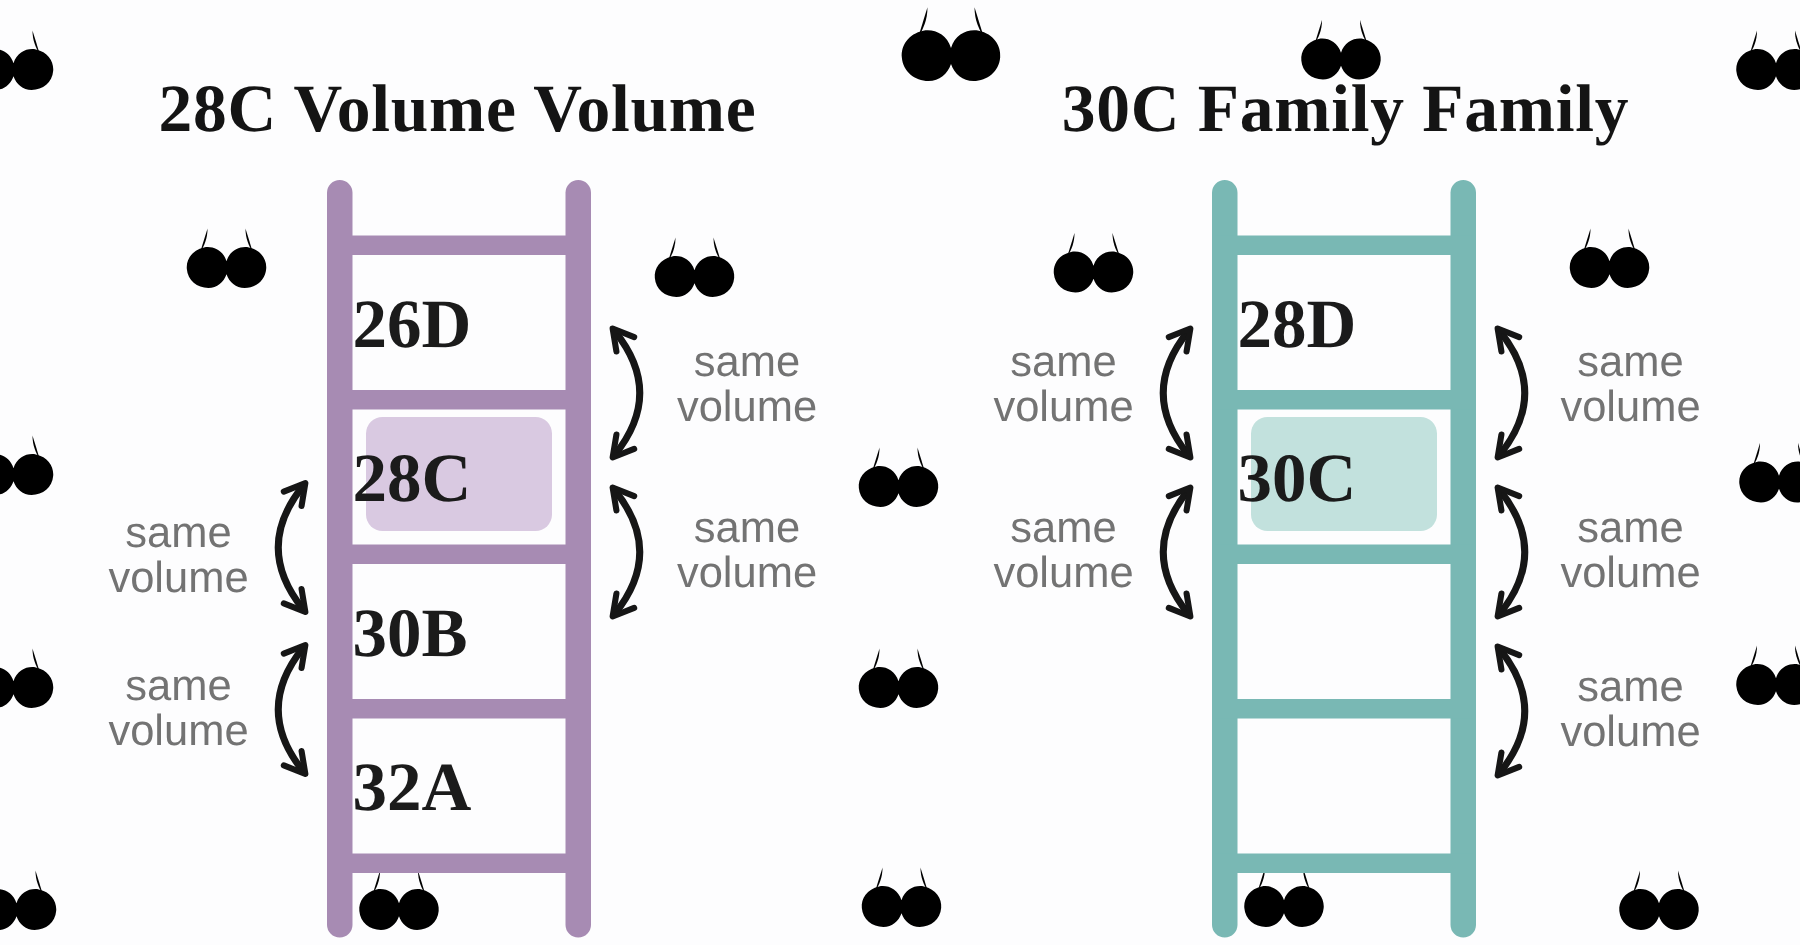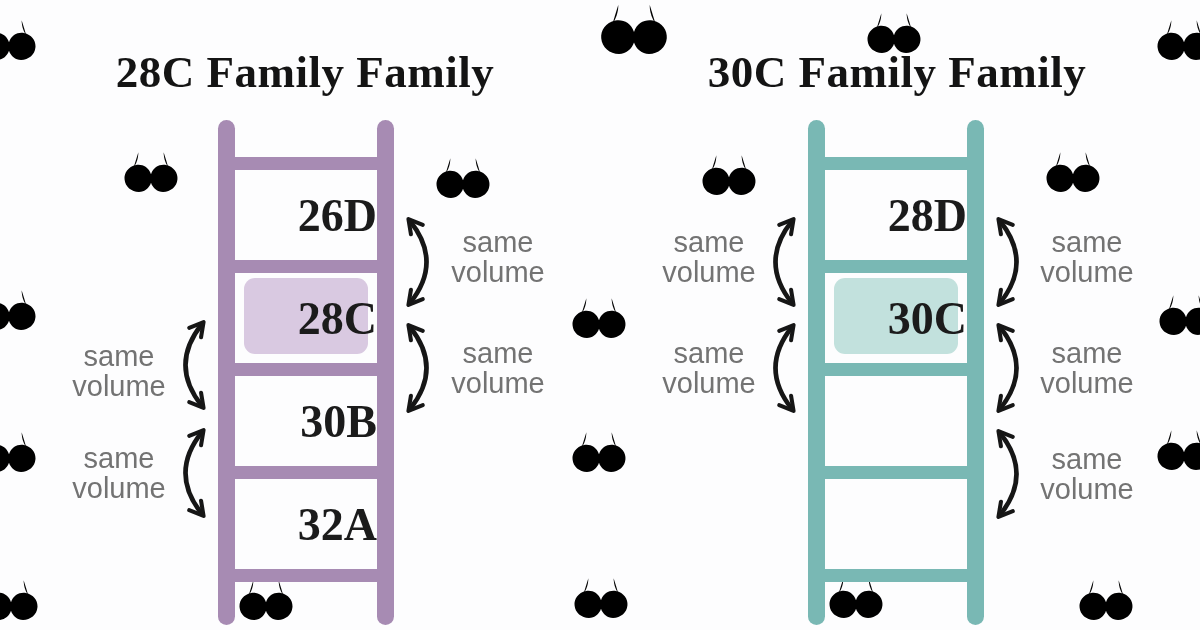--- a/index.html
+++ b/index.html
@@ -16,21 +16,21 @@
   
   .title{position:absolute;width:600px;text-align:center;font-family:"Liberation Serif",serif;
          font-size:45px;font-weight:600;color:#141414;letter-spacing:.5px;line-height:1;}
 
   
   .ladder{position:absolute;width:176px;height:505px;}
   .rail{position:absolute;top:0;bottom:0;width:17px;border-radius:9px;background:var(--accent);}
   .rail-left{left:0;}
   .rail-right{right:0;}
   .rung{position:absolute;left:2px;right:2px;height:13px;background:var(--accent);}
-  .cell{position:absolute;left:17px;right:17px;height:90px;display:flex;align-items:center;justify-content:flex-end;}
+  .cell{position:absolute;left:17px;right:17px;height:90px;display:flex;align-items:center;justify-content:flex-start;}
   .cell .hl{position:absolute;left:9px;right:9px;top:5px;bottom:9px;background:var(--hl);border-radius:11px;}
   .cell-label{position:relative;font-family:"Liberation Serif",serif;font-size:46px;font-weight:600;color:#1b1b1b;}
 
   
   .svl{position:absolute;transform:translate(-50%,-50%);text-align:center;font-size:29px;
        font-weight:500;line-height:1.05;color:#737373;white-space:nowrap;}
   .svl span{display:block;}
 
   
   .arrow{position:absolute;width:44px;height:100px;overflow:visible;}
@@ -106,21 +106,21 @@
   <svg class="bra bra-gray" style="left:572px;top:576px" viewBox="0 0 100 80">
       <use href="#bra-shape"></use>
     </svg>
   <svg class="bra bra-teal" style="left:827px;top:576px" viewBox="0 0 100 80">
       <use href="#bra-shape"></use>
     </svg>
   <svg class="bra bra-lav" style="left:1077px;top:578px" viewBox="0 0 100 80">
       <use href="#bra-shape"></use>
     </svg>
 
-  <div class="title" style="left:5px;top:50px">28C Family Family</div>
+  <div class="title" style="left:5px;top:50px">28C Volume Volume</div>
 
   <div class="ladder" style="left: 218px; top: 120px; --accent: #a78bb3; --hl: #d9c9e1;">
     <div class="rail rail-left"></div>
     <div class="rail rail-right"></div>
     <div class="rung" style="top:37px"></div>
     <div class="rung" style="top:140px"></div>
     <div class="rung" style="top:243px"></div>
     <div class="rung" style="top:346px"></div>
     <div class="rung" style="top:449px"></div>
 

